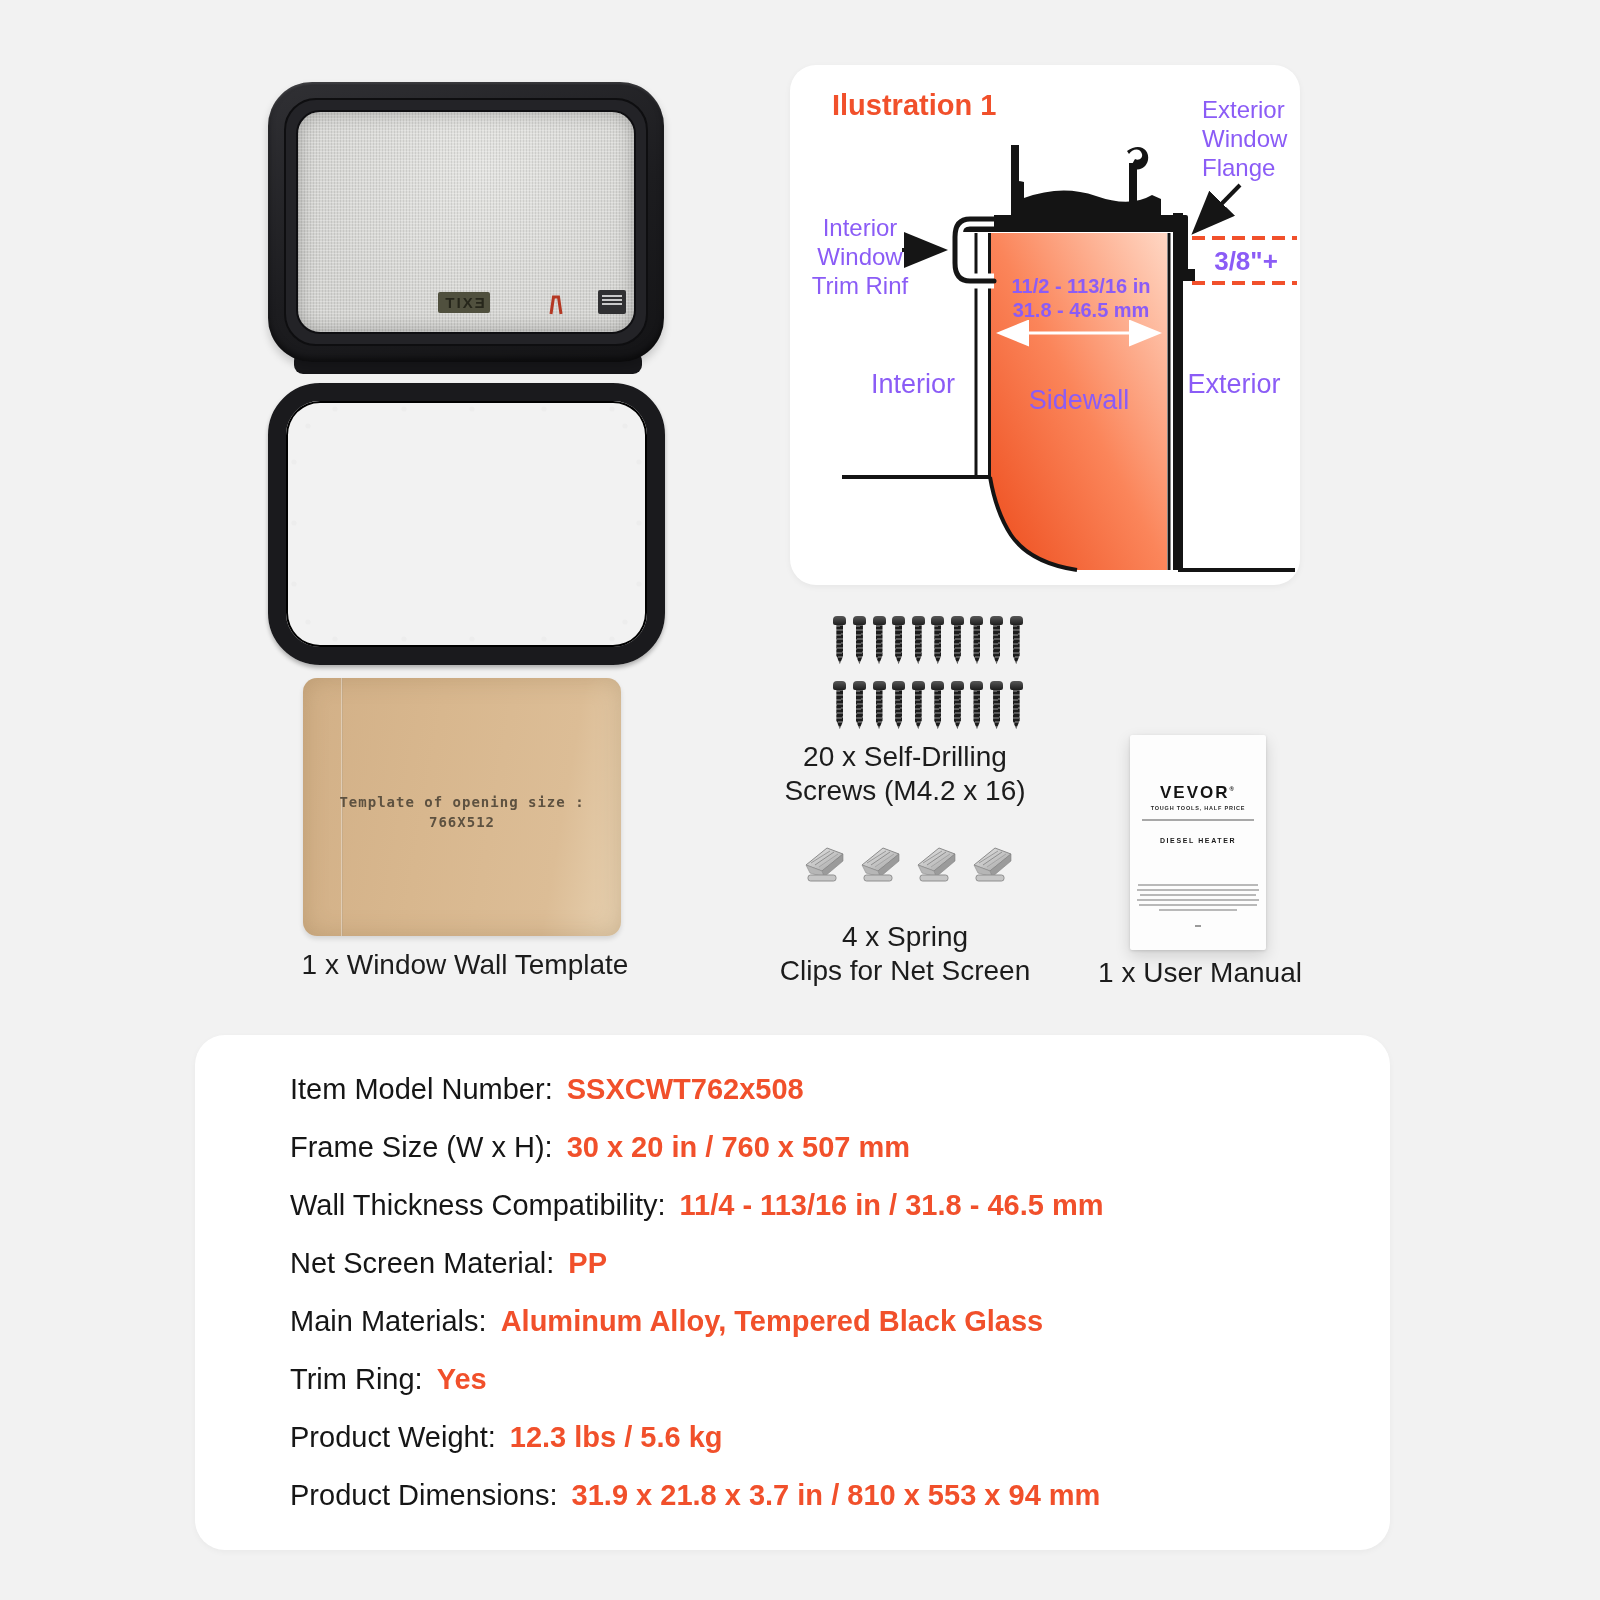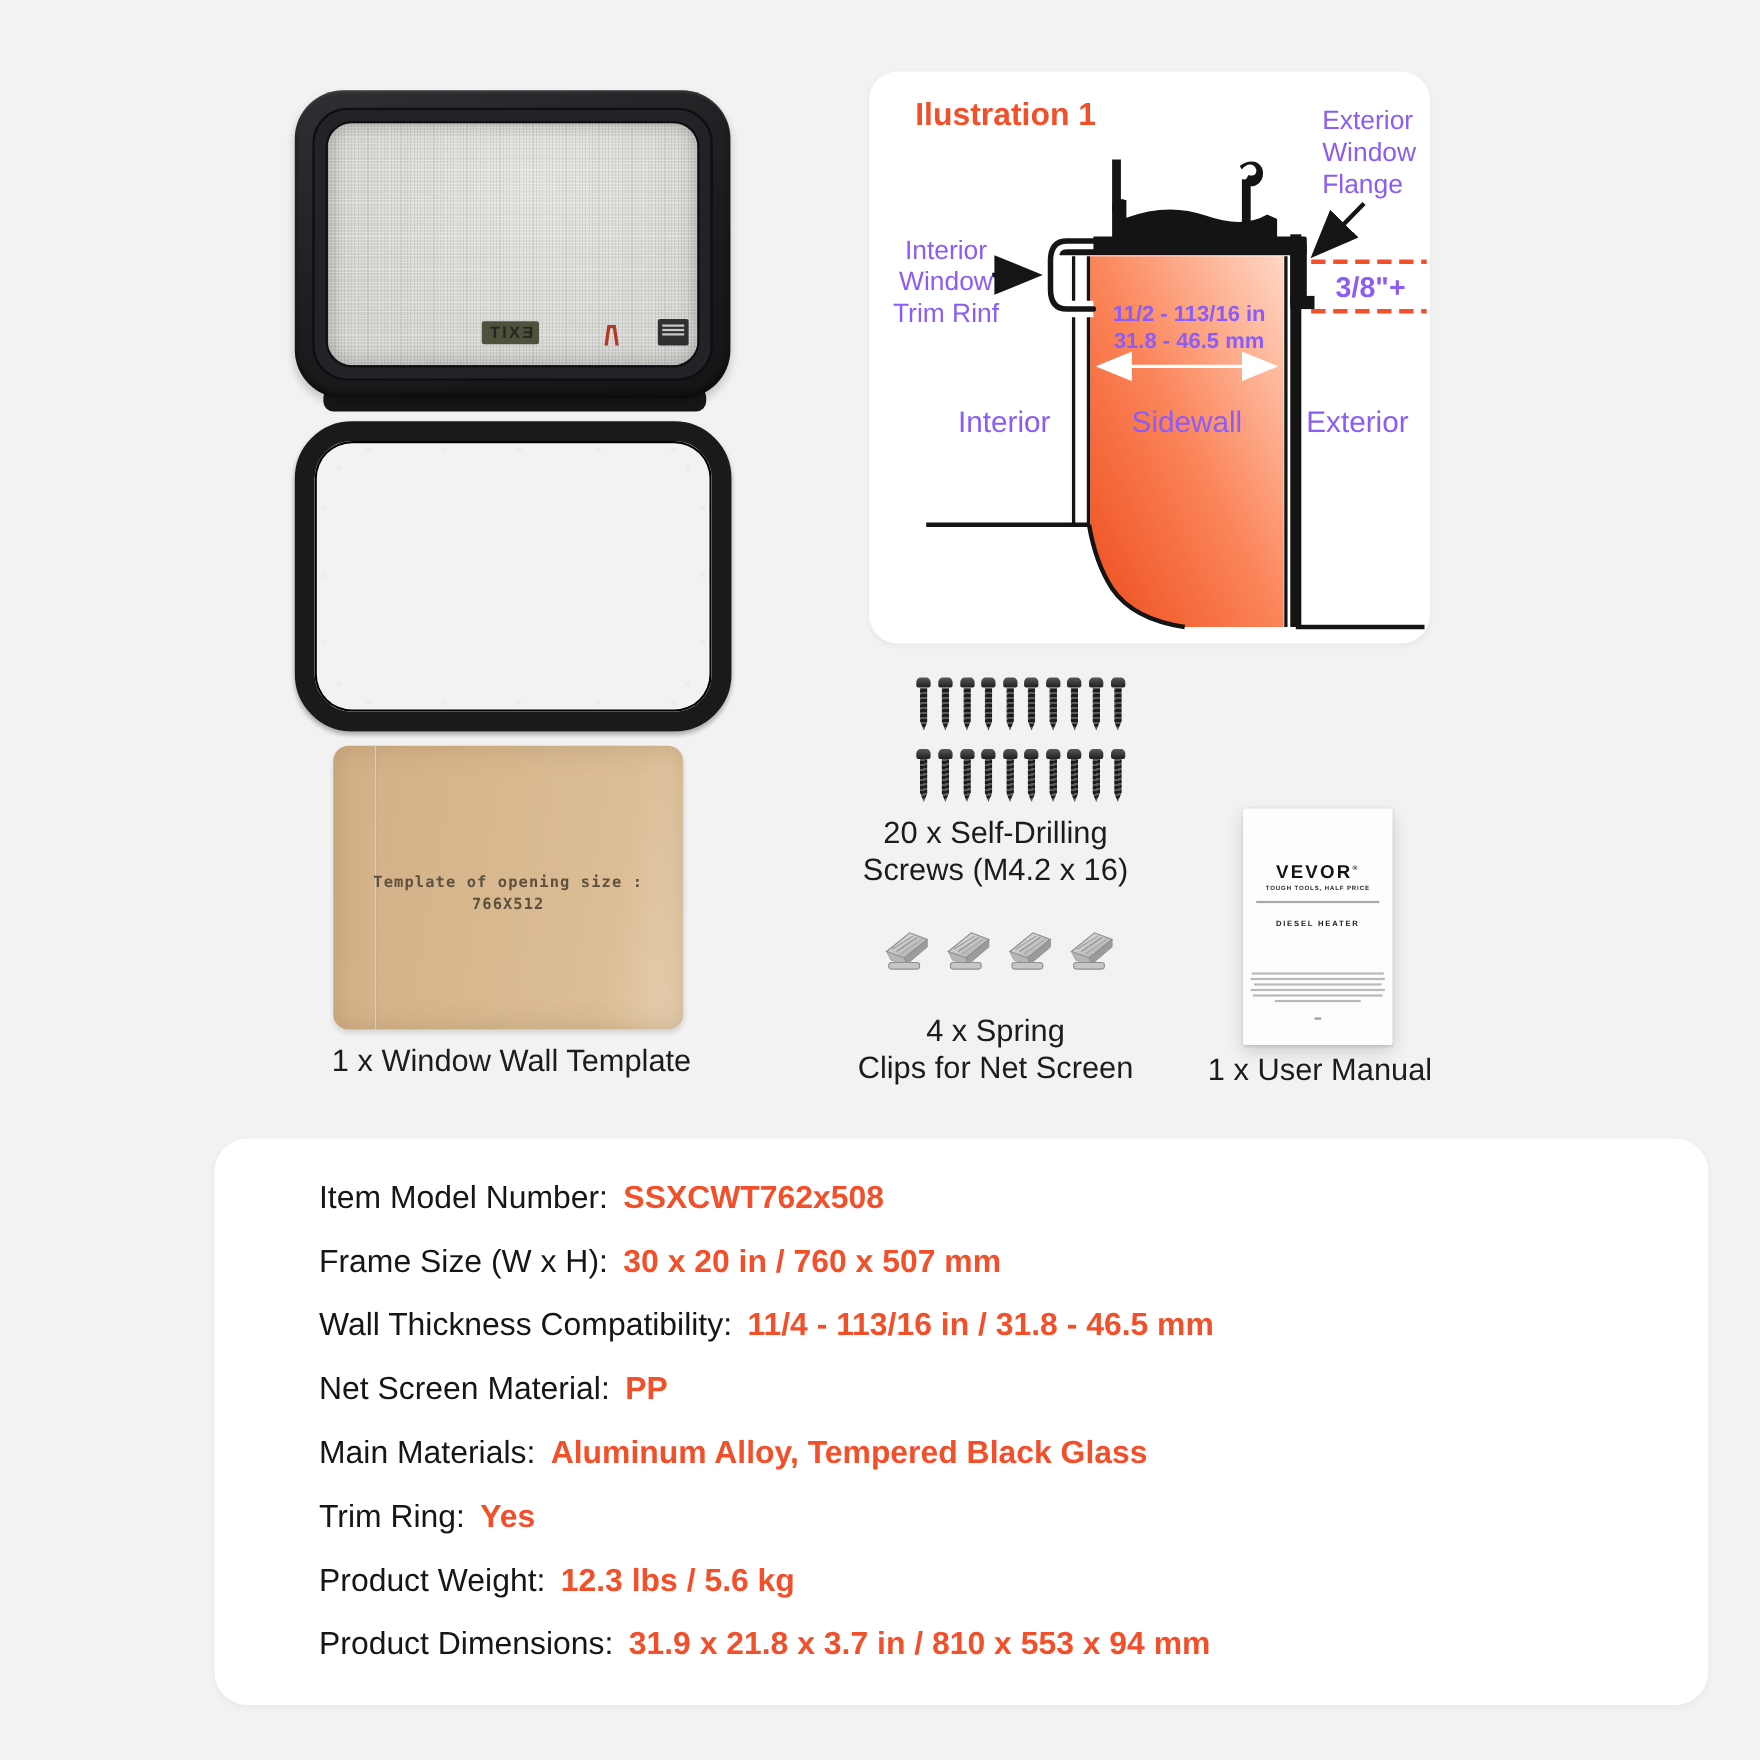--- a/index.html
+++ b/index.html
@@ -76,21 +76,21 @@
   .manual-brand{margin-top:48px;font-size:17px;font-weight:700;letter-spacing:2px;color:#141414;}
   .manual-brand sup{font-size:6px;}
   .manual-tagline{font-size:5.5px;letter-spacing:.8px;color:#2a2a2a;margin-top:2px;font-weight:700;}
   .manual-line{height:2px;background:#a8a8a8;width:82%;margin:8px auto 0;}
   .manual-doc{font-size:7px;font-weight:700;letter-spacing:1.6px;color:#1a1a1a;margin-top:16px;}
   .manual-para{margin-top:40px;}
   .mbar{height:2px;background:#b9b9b9;margin:3px auto;}
   .manual-page-dash{width:6px;height:1.5px;background:#9a9a9a;margin:14px auto 0;}
 
   
-  .spec-card{position:absolute;left:195px;top:1035px;width:1358px;height:515px;background:#fff;border-radius:30px;
+  .spec-card{position:absolute;left:195px;top:1035px;width:1195px;height:515px;background:#fff;border-radius:30px;
     box-sizing:border-box;padding:37px 40px 0 95px;box-shadow:0 2px 6px rgba(0,0,0,.04);}
   .spec-row{display:flex;gap:14px;align-items:baseline;margin-bottom:24px;font-size:29px;line-height:34px;}
   .spec-label{color:#161616;}
   .spec-value{color:var(--accent);font-weight:700;}
 </style>
 </head>
 <body>
 
 <div class="canvas">
 
@@ -199,21 +199,21 @@
     <div class="dlabel left-align" style="left:412px;top:30px;">Exterior
 Window
 Flange</div>
     <div class="dlabel" style="left:5px;top:148px;width:130px;">Interior
 Window
 Trim Rinf</div>
     <div class="dlabel gap" style="left:408px;top:182px;width:96px;">3/8"+</div>
     <div class="dlabel small" style="left:201px;top:209px;width:180px;">11/2 - 113/16 in
 31.8 - 46.5 mm</div>
     <div class="dlabel big" style="left:63px;top:305px;width:120px;">Interior</div>
-    <div class="dlabel big" style="left:229px;top:305px;width:120px;">Sidewall</div>
+    <div class="dlabel big" style="left:229px;top:321px;width:120px;">Sidewall</div>
     <div class="dlabel big" style="left:384px;top:305px;width:120px;">Exterior</div>
   </div>
 
   <div class="screws-fig">
       <div class="screw-row">
         <div class="screw">
           <div class="screw-head"></div>
           <div class="screw-shaft"></div>
         </div>
         <div class="screw">

